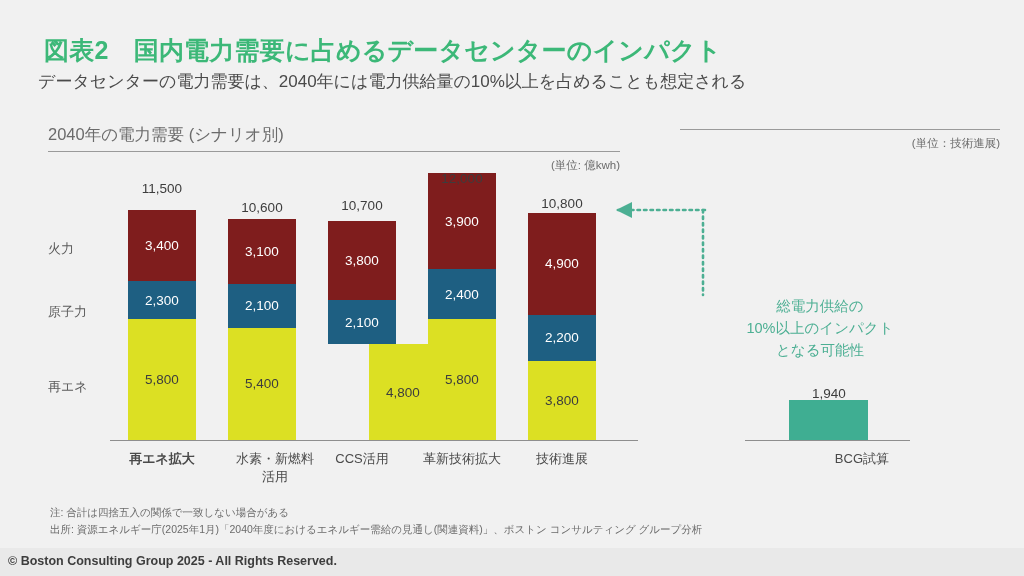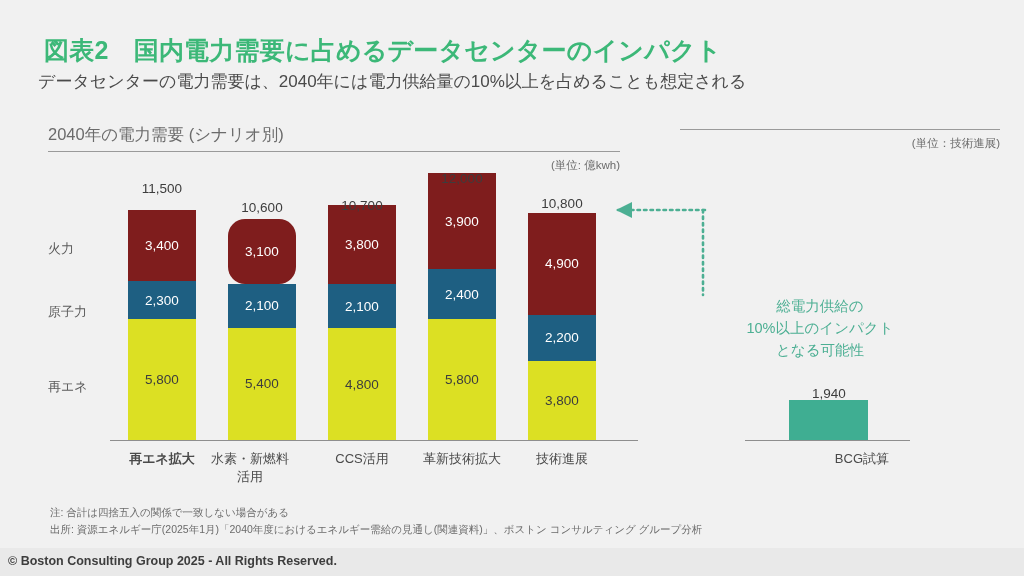--- a/index.html
+++ b/index.html
@@ -144,39 +144,39 @@
         </div>
         <div class="seg nuclear" style="height: 38px;">
           <span class="seg-val">2,300</span>
         </div>
         <div class="seg renewable" style="height: 120.833px;">
           <span class="seg-val">5,800</span>
         </div>
         <div class="bar-total" style="bottom: 243.583px;">11,500</div>
       </div>
       <div class="bar-group" style="left: 100px;">
-        <div class="seg thermal" style="height: 64.5833px; border-radius: 17px;">
+        <div class="seg thermal" style="height: 64.5833px;">
           <span class="seg-val">3,100</span>
         </div>
         <div class="seg nuclear" style="height: 43.75px;">
           <span class="seg-val">2,100</span>
         </div>
         <div class="seg renewable" style="height: 112.5px;">
           <span class="seg-val">5,400</span>
         </div>
         <div class="bar-total" style="bottom: 224.833px;">10,600</div>
       </div>
       <div class="bar-group" style="left: 200px;">
         <div class="seg thermal" style="height: 79.1667px;">
           <span class="seg-val">3,800</span>
         </div>
         <div class="seg nuclear" style="height: 43.75px;">
           <span class="seg-val">2,100</span>
         </div>
-        <div class="seg renewable" style="height: 112px;">
+        <div class="seg renewable" style="height: 96px; margin-left: 41px;">
           <span class="seg-val">4,800</span>
         </div>
         <div class="bar-total" style="bottom: 226.917px;">10,700</div>
       </div>
       <div class="bar-group" style="left: 300px;">
         <div class="seg thermal" style="height: 96px;">
           <span class="seg-val">3,900</span>
         </div>
         <div class="seg nuclear" style="height: 50px;">
           <span class="seg-val">2,400</span>
@@ -197,21 +197,21 @@
           <span class="seg-val">3,800</span>
         </div>
         <div class="bar-total" style="bottom: 229px;">10,800</div>
       </div>
     </div>
   <div id="axis-left"></div>
   <div id="cat-labels-left">
       <div class="cat-label" style="left: 107px; font-weight: bold;">
         <div>再エネ拡大</div>
       </div>
-      <div class="cat-label" style="left: 195px;">
+      <div class="cat-label" style="left: 220px;">
         <div>水素・新燃料</div>
         <div>活用</div>
       </div>
       <div class="cat-label" style="left: 307px;">
         <div>CCS活用</div>
       </div>
       <div class="cat-label" style="left: 407px;">
         <div>革新技術拡大</div>
       </div>
       <div class="cat-label" style="left: 507px;">

